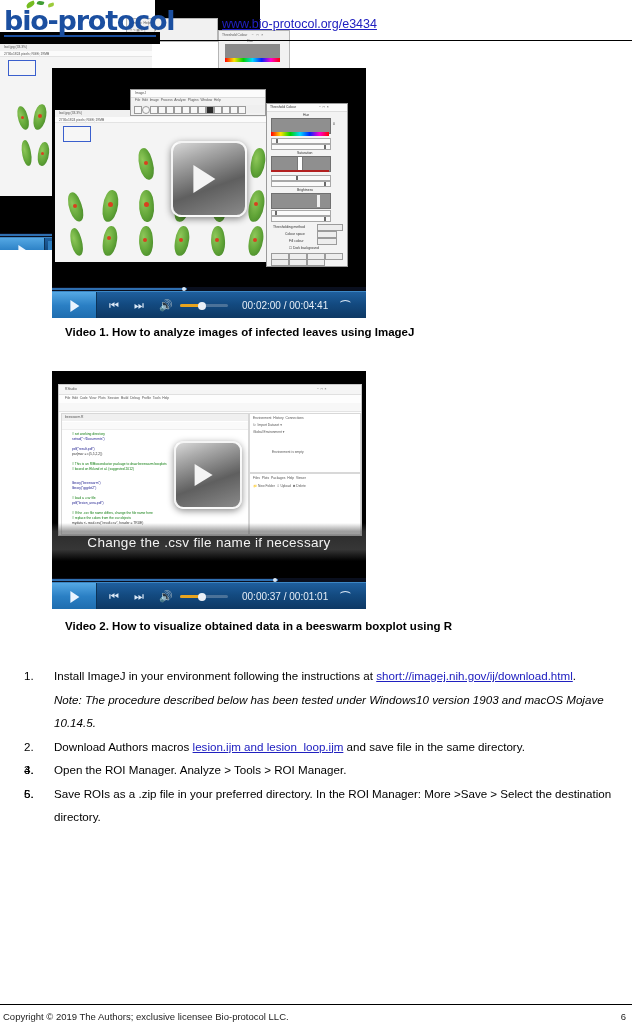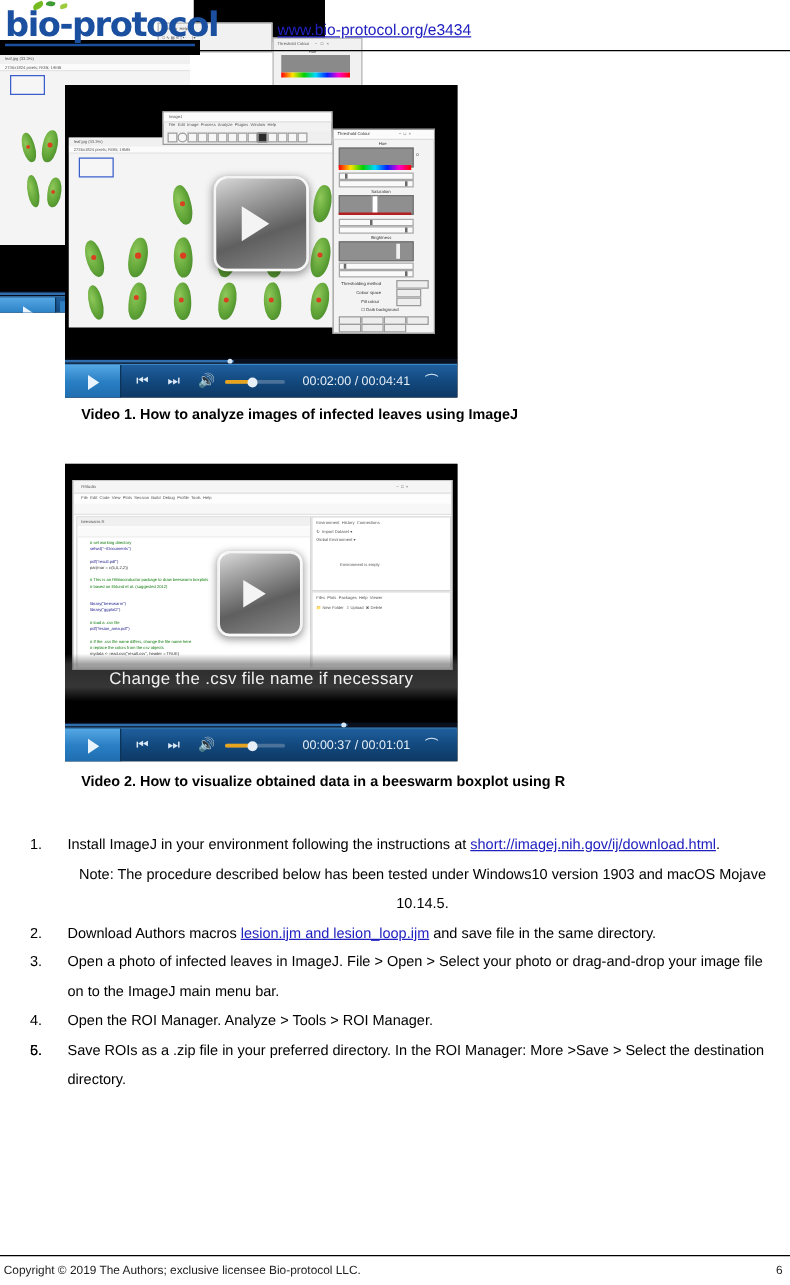--- a/index.html
+++ b/index.html
@@ -91,21 +91,21 @@
   .vol-fill{position:absolute;height:3px;border-radius:2px;background:#e8a41e;}
   .vol-knob{position:absolute;width:8px;height:8px;border-radius:50%;background:#e9eff6;}
   .time{position:absolute;color:#e6eef7;font-size:10px;white-space:nowrap;}
   .eject{position:absolute;color:#d8e6f4;font-size:11px;}
   
   .vcap{position:absolute;left:65px;font-size:11.5px;font-weight:bold;color:#000;white-space:nowrap;}
   .steps{position:absolute;left:22px;top:664px;width:600px;font-size:11.6px;line-height:23.5px;color:#000;}
   .step{position:relative;padding-left:32px;margin-bottom:0px;}
   .step .num{position:absolute;left:2px;top:0;width:22px;text-align:left;}
   .just{text-align:justify;}
-  .note{padding-left:32px;text-align:center;}
+  .note{font-style:italic;padding-left:32px;}
   a.inline,.inline{color:#2020c0;text-decoration:underline;}
   .footer-line{position:absolute;left:0;top:1004px;width:632px;height:1px;background:#000;}
   .footer{position:absolute;left:3px;top:1011px;font-size:9.5px;color:#222;}
   .pageno{position:absolute;right:6px;top:1011px;font-size:9.5px;color:#222;}
 </style>
 </head>
 <body>
 
 <div class="header">
 
@@ -391,21 +391,21 @@
   <div class="step just">
     <span class="num">1.</span><span>Install ImageJ in your environment following the instructions at </span><a class="inline" href="#">short://imagej.nih.gov/ij/download.html</a><span>.</span>
   </div>
   <div class="note">Note: The procedure described below has been tested under Windows10 version 1903 and macOS Mojave 10.14.5.</div>
 
   <div class="step">
     <span class="num">2.</span><span>Download Authors macros </span><a class="inline" href="#">lesion.ijm and lesion_loop.ijm</a><span> and save file in the same directory.</span>
   </div>
 
   <div class="step">
-    <span class="num">3.</span><span>Open a photo of infected leaves in ImageJ. File &gt; Open &gt; Select your photo or drag-and-drop your image file on to the ImageJ main menu bar.</span>
+    <span class="num">3.</span>
   </div>
 
   <div class="step">
     <span class="num">4.</span><span>Open the ROI Manager. Analyze &gt; Tools &gt; ROI Manager.</span>
   </div>
 
   <div class="step">
     <span class="num">5.</span>
   </div>
 

